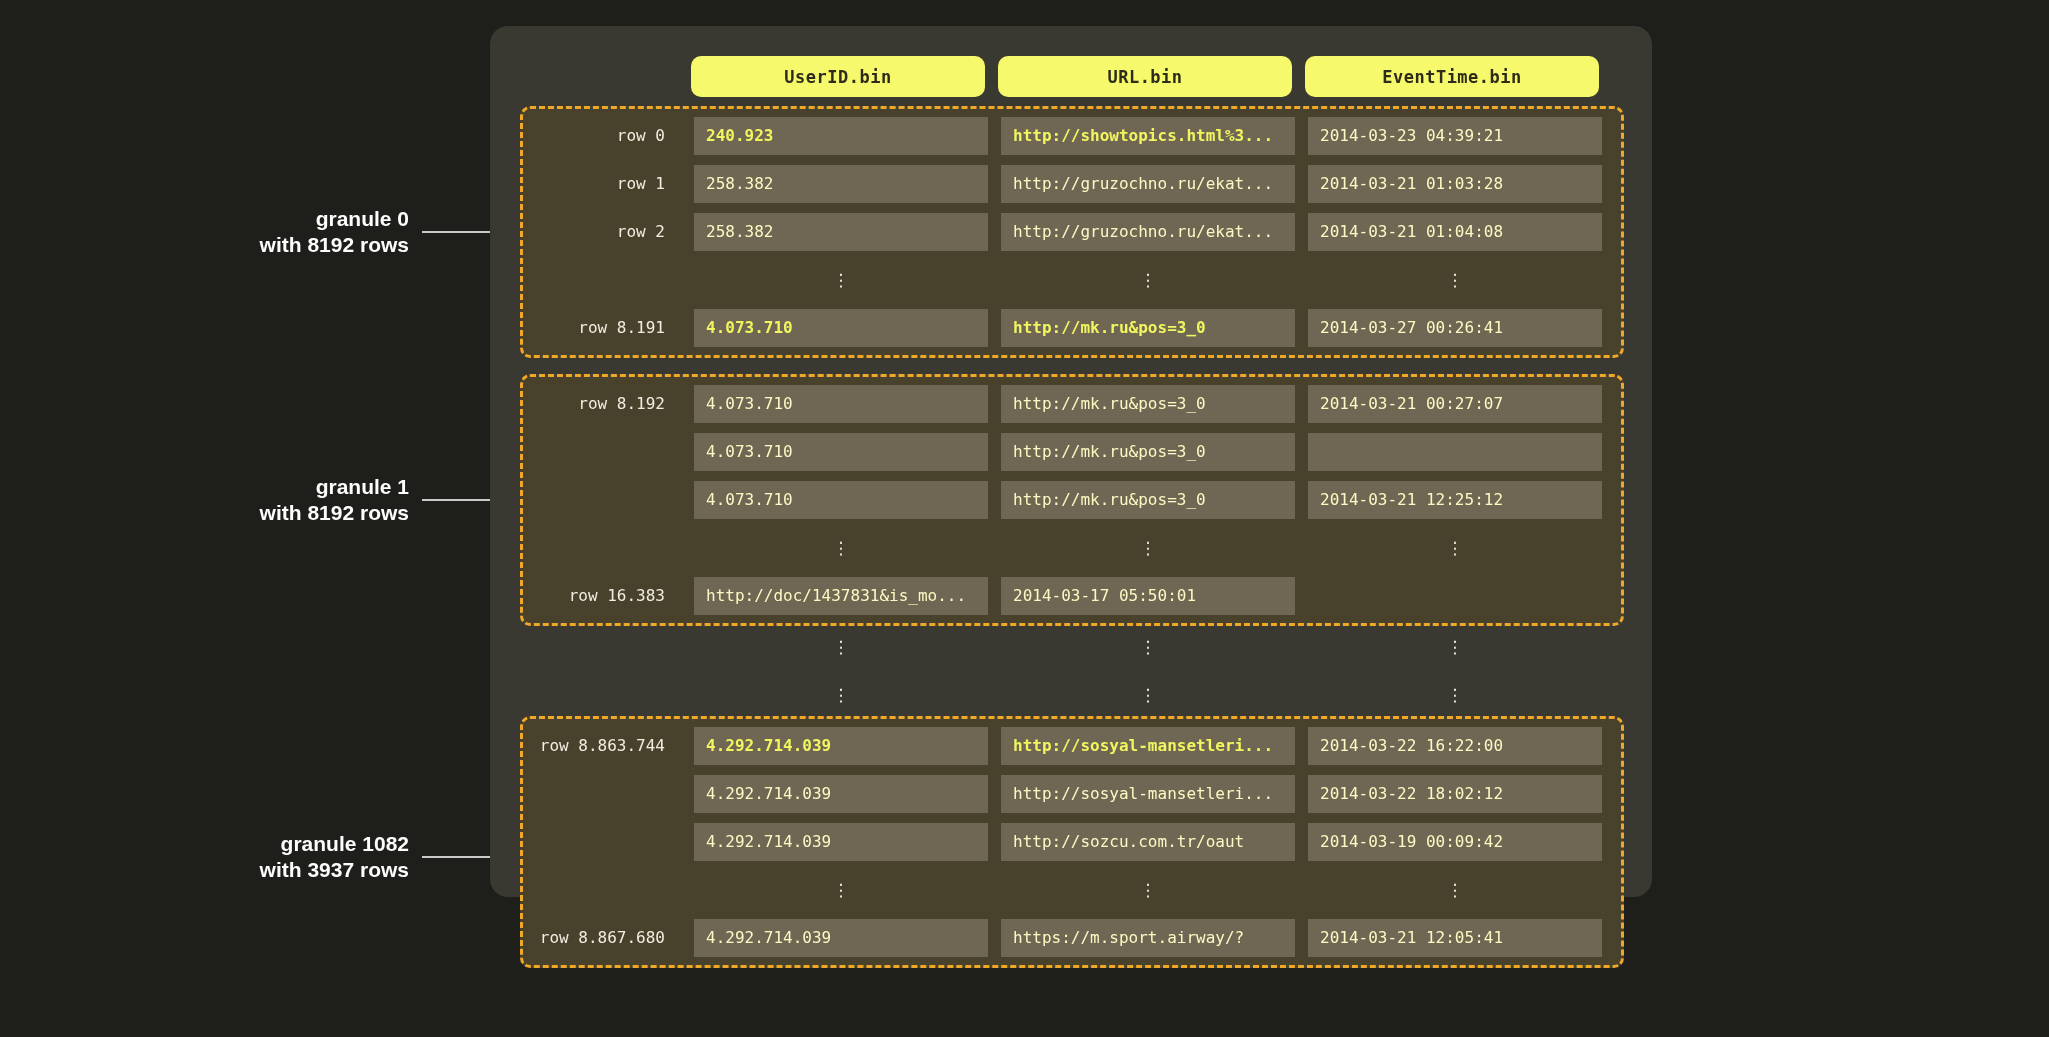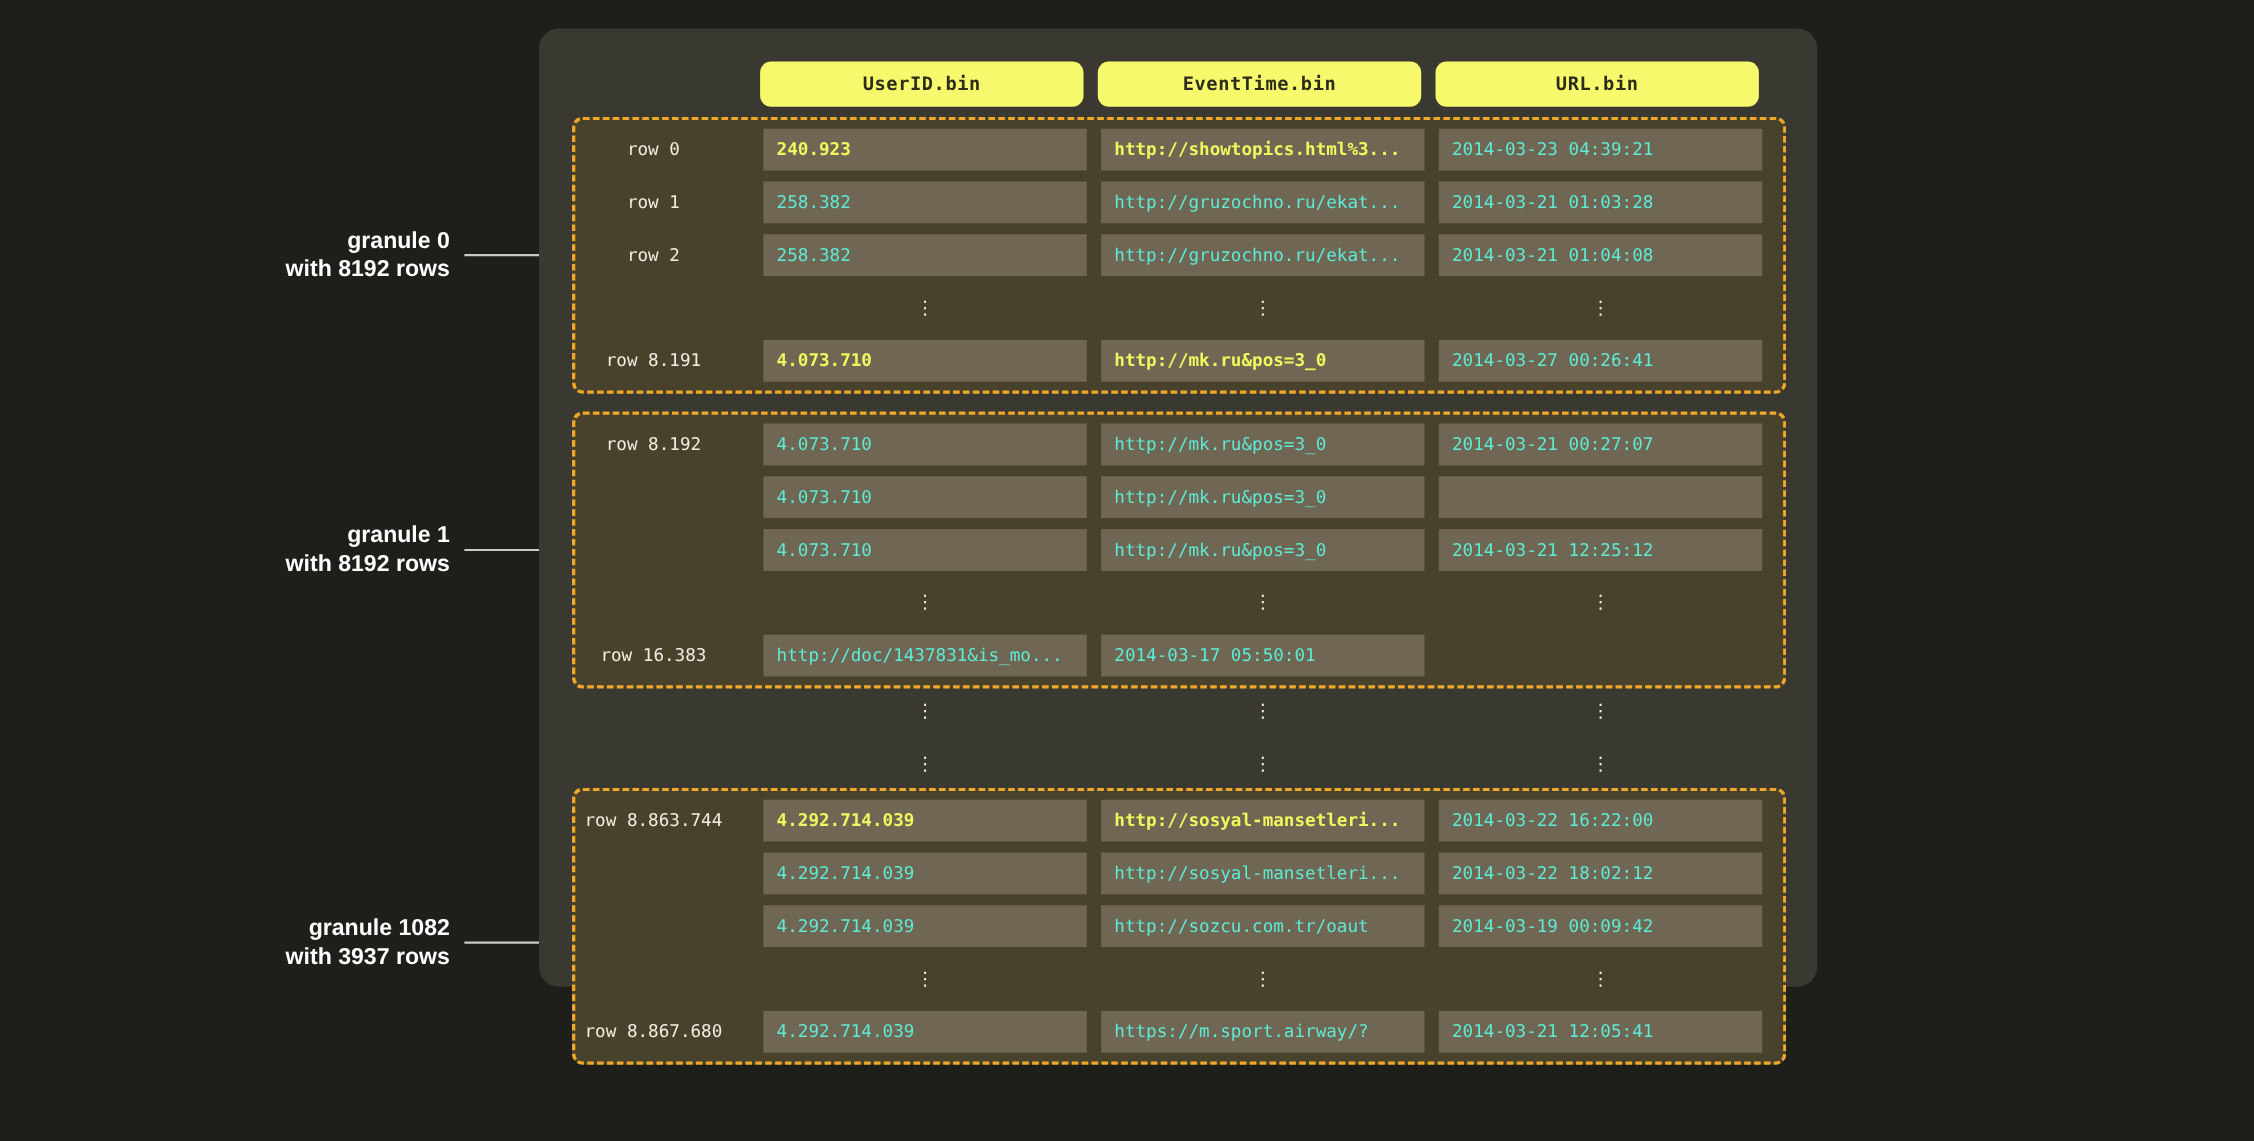--- a/index.html
+++ b/index.html
@@ -22,25 +22,25 @@
     background:#f6f96b;border-radius:10px;
     display:flex;align-items:center;justify-content:center;
     color:#2d2c1b;font-weight:bold;font-size:17px;letter-spacing:.5px;
   }
   .granule{
     border:3px dashed #f0a828;border-radius:10px;background:#48412c;
     padding:8px 0;row-gap:10px;grid-auto-rows:38px;margin-bottom:16px;
   }
   .sep{padding:2px 0 2px 3px;row-gap:10px;grid-auto-rows:38px;}
   .rlabel{
-    color:#f1ede2;font-size:16px;line-height:38px;text-align:center;
+    color:#f1ede2;font-size:16px;line-height:38px;text-align:right;
     padding-right:16px;white-space:nowrap;
   }
   .cell{
-    background:#6f6754;color:#5eead4;font-size:16px;line-height:38px;
+    background:#6f6754;color:#fef9c3;font-size:16px;line-height:38px;
     padding:0 12px;white-space:nowrap;overflow:hidden;
   }
   .cell.num{text-align:left;}
   .cell.hl{color:#f1f65e;font-weight:bold;}
   .dcell{color:#f1ede2;font-size:17px;line-height:38px;text-align:center;}
   .glabel{
     position:absolute;right:1541px;transform:translateY(-50%);
     display:flex;align-items:center;gap:13px;
   }
   .gtext{
@@ -83,22 +83,22 @@
         <line x1="0" y1="7" x2="75" y2="7" stroke="#c9c9c9" stroke-width="2"></line>
         <path d="M73 1.5 L85 7 L73 12.5 Z" fill="#c9c9c9"></path>
       </svg>
   </div>
 
   <div class="panel">
 
     <div class="hdr-row">
       <div></div>
       <div class="pill">UserID.bin</div>
+      <div class="pill">URL.bin</div>
       <div class="pill">EventTime.bin</div>
-      <div class="pill">URL.bin</div>
     </div>
 
     <div class="granule">
       <div class="rlabel">row 0</div>
       <div class="cell num hl">240.923</div>
       <div class="cell hl">http://showtopics.html%3...</div>
       <div class="cell">2014-03-23 04:39:21</div>
 
       <div class="rlabel">row 1</div>
       <div class="cell num">258.382</div>

